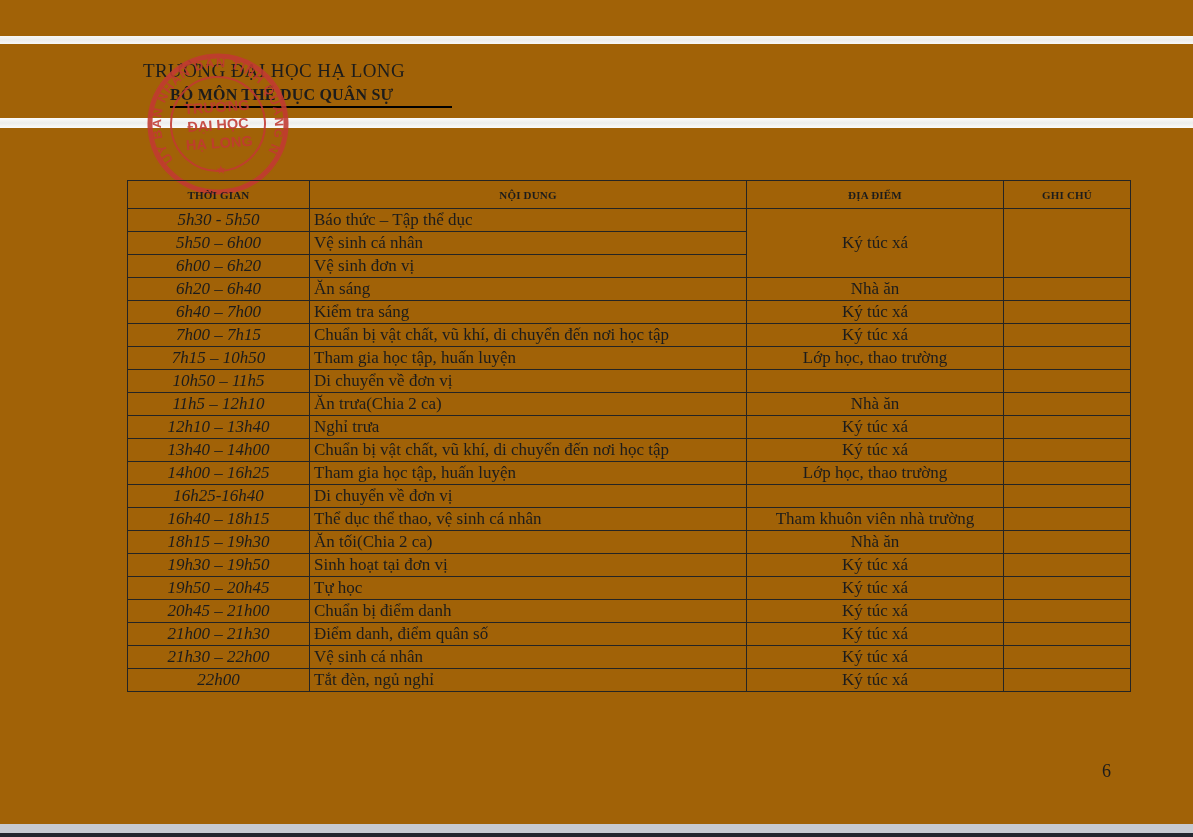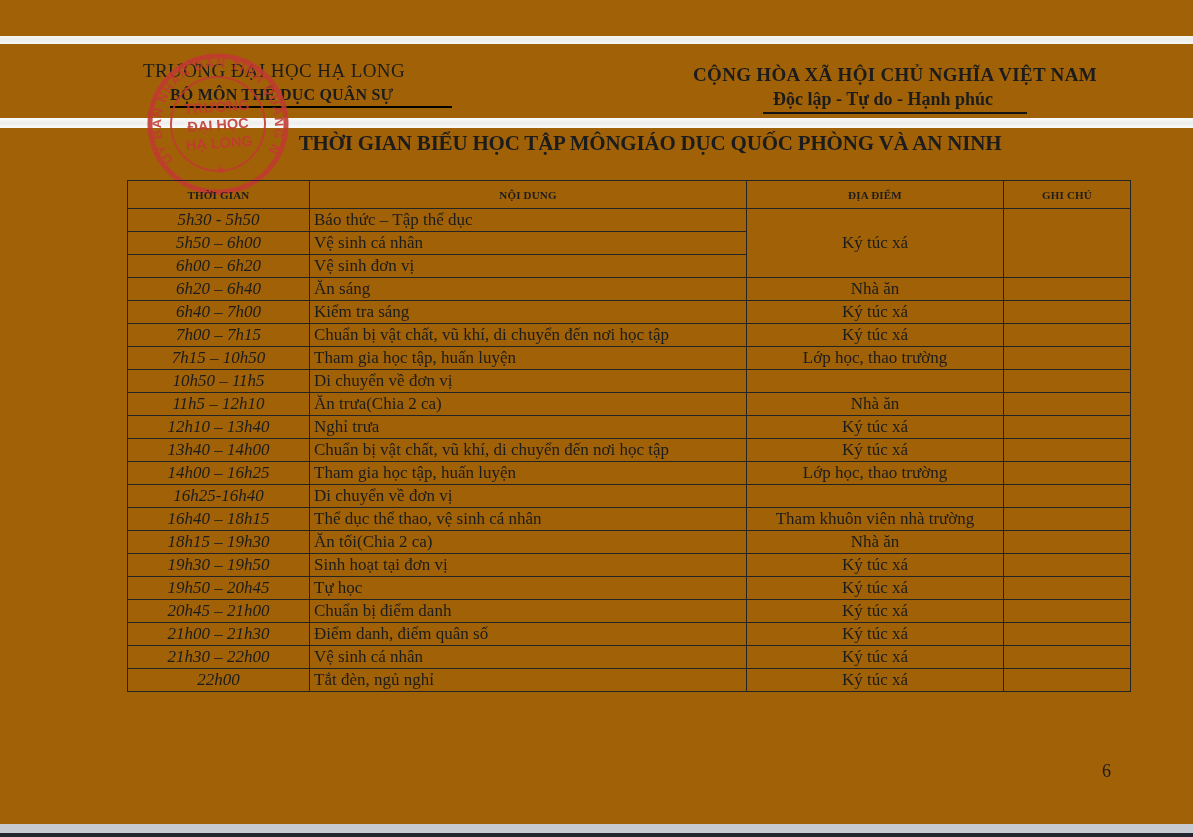--- a/index.html
+++ b/index.html
@@ -52,41 +52,36 @@
 <div class="page">
 
   <div class="scan-stripe stripe1"></div>
   <div class="scan-stripe stripe2"></div>
 
   <div class="org-block">
     <div class="org-line1">TRƯỜNG ĐẠI HỌC HẠ LONG</div>
     <div><span class="org-line2">BỘ MÔN THỂ DỤC QUÂN SỰ</span></div>
   </div>
 
-  <div class="nat-block">
-    <div class="nat-line1">CỘNG HÒA XÃ HỘI CHỦ NGHĨA VIỆT NAM</div>
-    <div><span class="nat-line2">Độc lập -  Tự do - Hạnh phúc</span></div>
-  </div>
 
   <svg class="stamp" viewBox="0 0 148 148">
     <g fill="none" stroke="#c23a32">
       <circle cx="74" cy="74" r="68" stroke-width="5"></circle>
       <circle cx="74" cy="74" r="47" stroke-width="2"></circle>
     </g>
     <path id="stamp-arc" d="M 27.3,106.7 A 57,57 0 1 1 120.7,106.7" fill="none"></path>
     <text font-size="12.5" fill="#c23a32" letter-spacing="1">
       <textPath href="#stamp-arc" startOffset="0" textLength="272" lengthAdjust="spacingAndGlyphs">ỦY BAN NHÂN DÂN TỈNH QUẢNG NINH</textPath>
     </text>
     <text x="74" y="62" font-size="14.5" fill="#c23a32" text-anchor="middle">TRƯỜNG</text>
     <text x="74" y="80" font-size="14.5" fill="#c23a32" text-anchor="middle">ĐẠI HỌC</text>
     <text x="74" y="98" font-size="14.5" fill="#c23a32" text-anchor="middle">HẠ LONG</text>
     <text x="74" y="124" font-size="12" fill="#c23a32" text-anchor="middle">★</text>
   </svg>
 
-  <div class="doc-title">THỜI GIAN BIỂU HỌC TẬP MÔNGIÁO DỤC QUỐC PHÒNG VÀ AN NINH</div>
 
   <table class="schedule">
     <colgroup>
         <col style="width:182px">
         <col style="width:437px">
         <col style="width:257px">
         <col style="width:127px">
       </colgroup>
     <thead>
       <tr>

